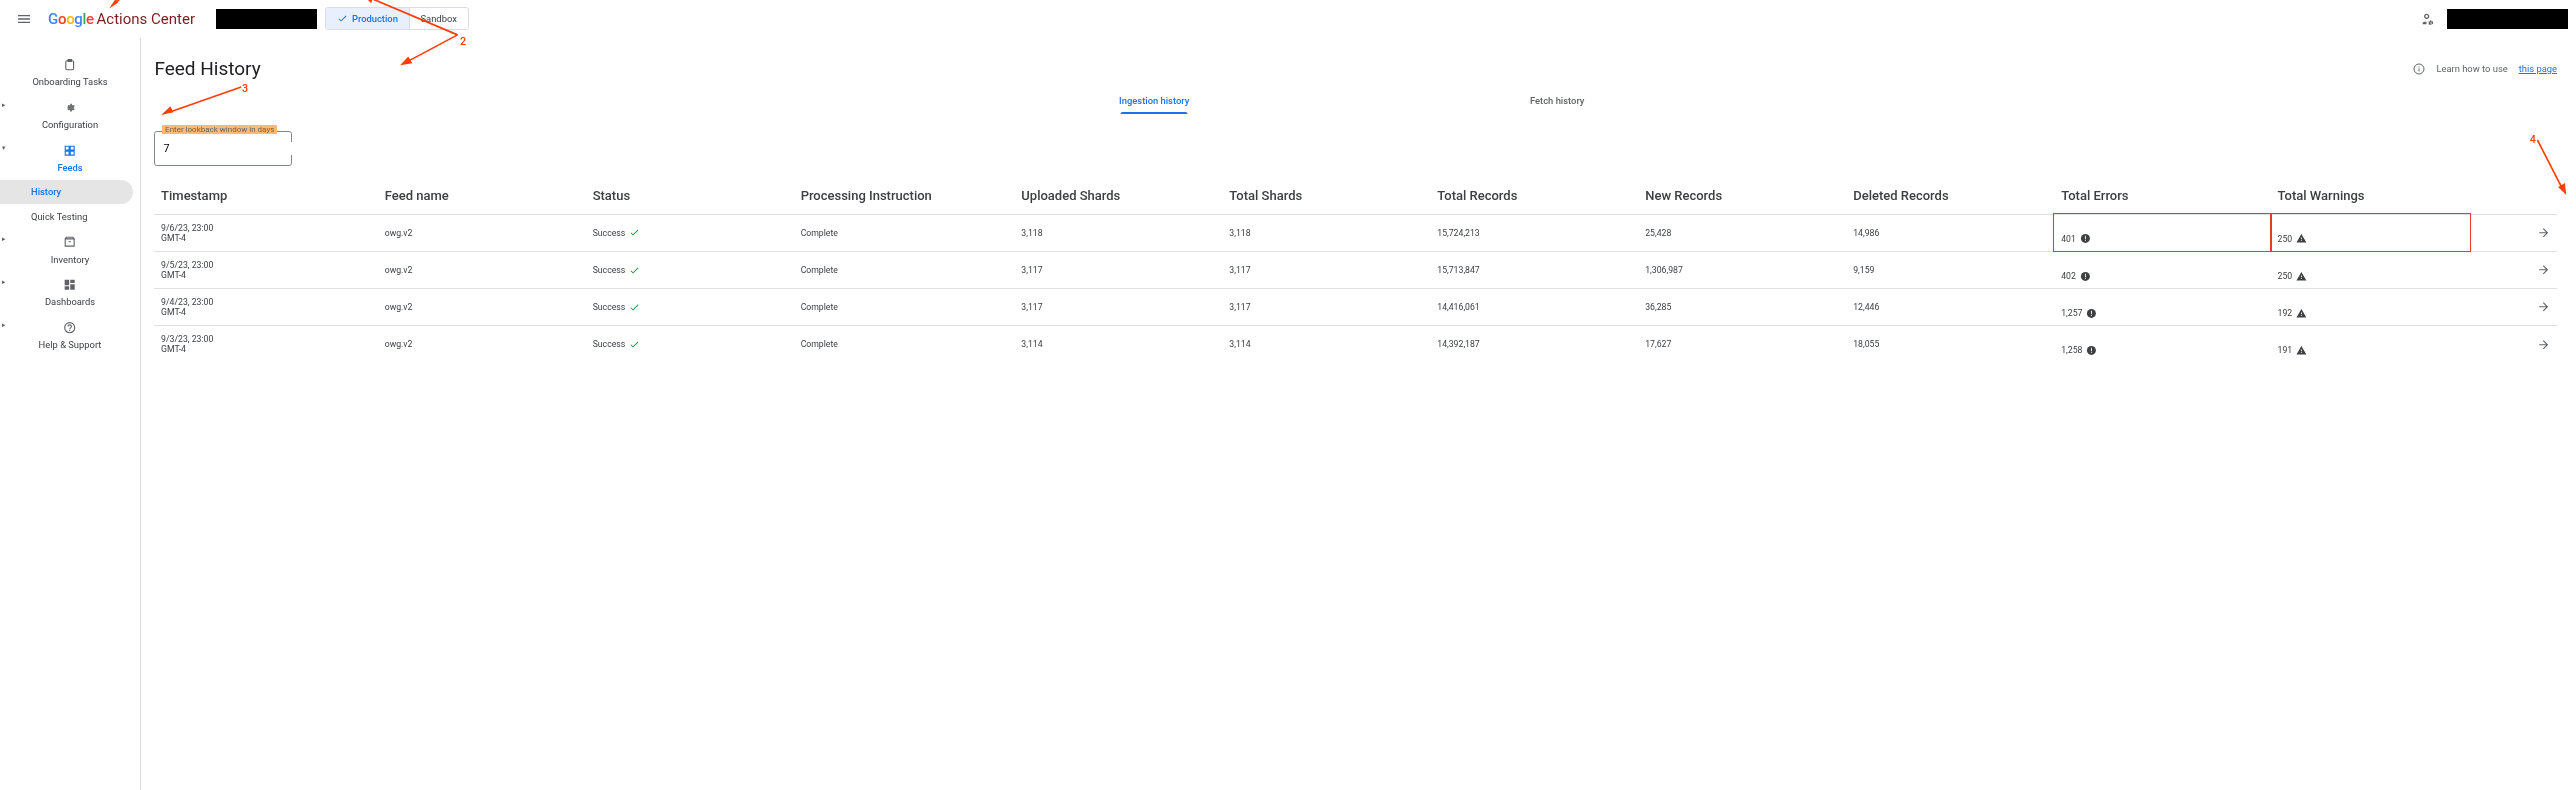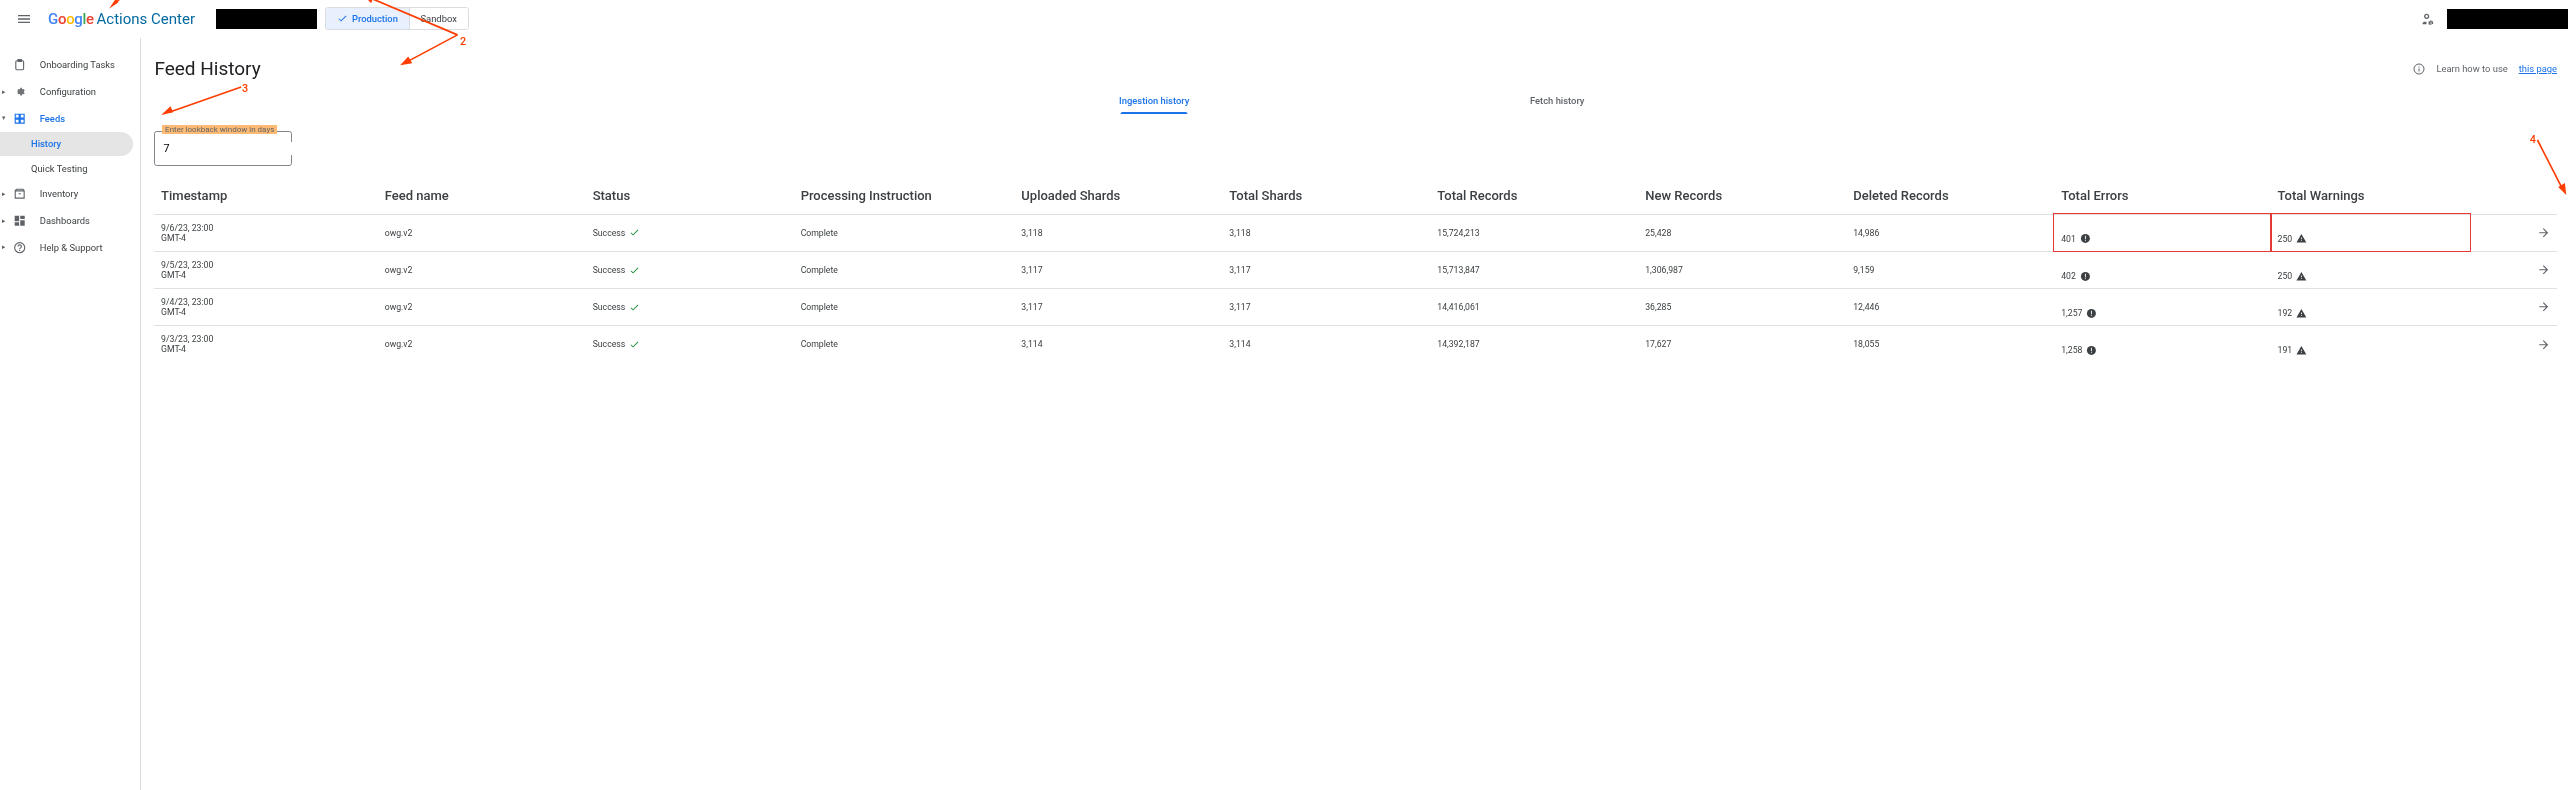--- a/index.html
+++ b/index.html
@@ -4,35 +4,35 @@
   <style>
     * { margin: 0; padding: 0; box-sizing: border-box; font-family: 'Google Sans', Roboto, Arial, sans-serif; }
     body { background: #fff; color: #3c4043; font-size: 9.4px; }
 
     
     .top-bar { display: flex; align-items: center; height: 38px; padding: 0 8px; gap: 8px; border-bottom: 0.7px solid #fff; }
     .hamburger { width: 32px; height: 32px; display: flex; align-items: center; justify-content: center; cursor: pointer; border-radius: 50%; }
     .logo-block { display: flex; align-items: center; gap: 2.7px; cursor: pointer; margin-right: 13.4px; }
     .logo-text { font-family: Arial, sans-serif; font-size: 15px; font-weight: 500; letter-spacing: -0.3px; }
     .g-b { color: #4285F4; } .g-r { color: #EA4335; } .g-y { color: #FBBC05; } .g-g { color: #34A853; }
-    .product-name { font-size: 15px; color: #0369a1; font-weight: 400; }
+    .product-name { font-size: 15px; color: #7f1d1d; font-weight: 400; }
     .black-box { background: #000; height: 20px; }
     .env-toggle { display: flex; border: 0.7px solid #dadce0; border-radius: 2.7px; overflow: hidden; }
     .env-btn { padding: 5.4px 10.8px; font-size: 9.4px; background: #fff; border: none; cursor: pointer; color: #3c4043; display: flex; align-items: center; gap: 4px; }
     .env-btn.active { background: #e8f0fe; color: #1a73e8; font-weight: 500; }
     .search-wrap { flex: 1; max-width: 423px; display: flex; align-items: center; background: #f1f3f4; border-radius: 5.4px; height: 31px; padding: 0 10.8px; gap: 8px; margin-left: 8px; }
     .search-wrap input { border: none; outline: none; background: none; font-size: 10.8px; flex: 1; color: #3c4043; }
     .search-wrap input::placeholder { color: #5f6368; }
     .top-icons { display: flex; align-items: center; gap: 5.4px; margin-left: auto; }
     .icon-btn { width: 27px; height: 27px; display: flex; align-items: center; justify-content: center; cursor: pointer; border-radius: 50%; color: #5f6368; }
 
     
     .shell { display: flex; }
     .sidebar { width: 141px; padding-top: 13.4px; border-right: 0.7px solid #dadce0; min-height: calc(100vh - 38px); flex-shrink: 0; }
-    .side-item { display: flex; align-items: center; gap: 13px; padding: 6.7px 13.4px; cursor: pointer; font-size: 9.4px; color: #3c4043; position: relative; }
+    .side-item { display: flex; align-items: center; gap: 5px; padding: 6.7px 13.4px; cursor: pointer; font-size: 9.4px; color: #3c4043; position: relative; flex-direction: column; }
     .side-item .expander { position: absolute; left: 2px; font-size: 6.7px; color: #5f6368; }
     .side-item svg, .side-item .ico { width: 13.4px; height: 13.4px; flex-shrink: 0; }
     .side-sub { padding: 6.7px 13.4px 6.7px 31px; font-size: 9.4px; cursor: pointer; border-radius: 0 13.4px 13.4px 0; margin-right: 6.7px; }
     .side-sub.active { background: #e5e5e5; color: #1a73e8; font-weight: 500; }
 
     .content { flex: 1; padding: 19px 19px 19px 13.4px; position: relative; }
     .page-head { display: flex; justify-content: space-between; align-items: center; margin-bottom: 6.7px; }
     .page-title { font-size: 19px; font-weight: 400; color: #202124; }
     .learn-link { font-size: 9.4px; color: #5f6368; display: flex; align-items: center; gap: 11px; }
     .learn-link a { color: #1a73e8; text-decoration: underline; }

